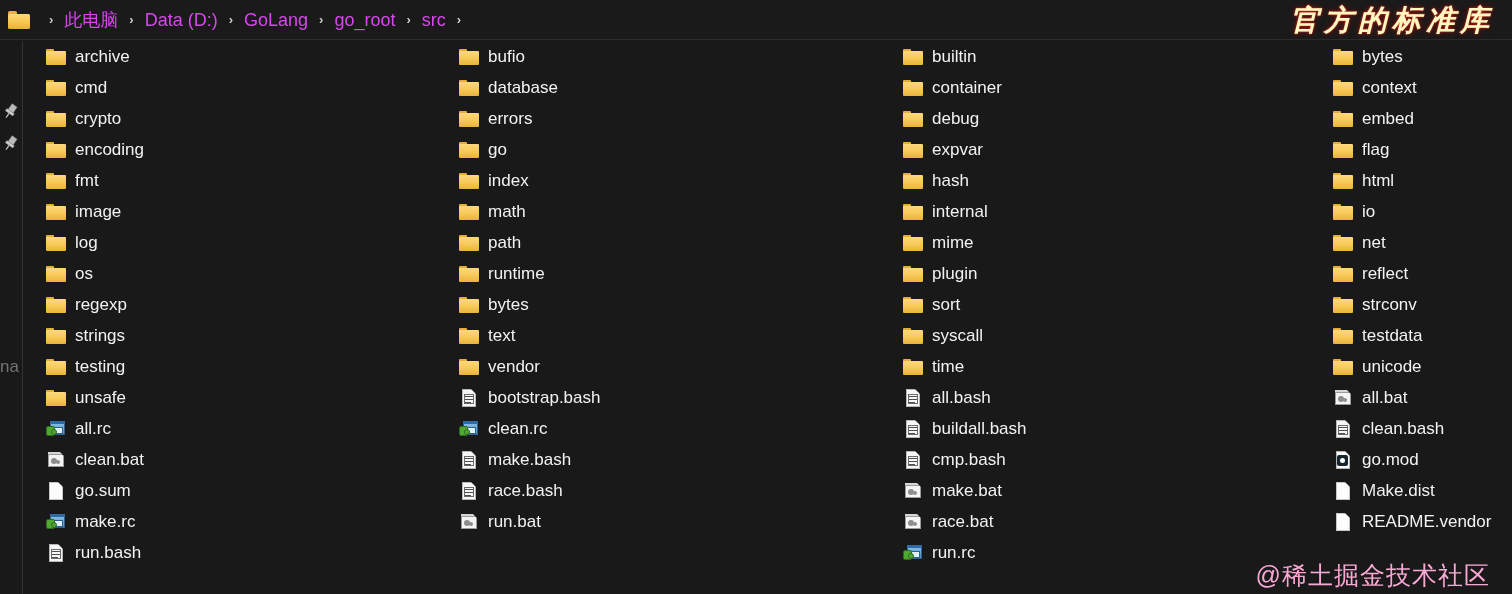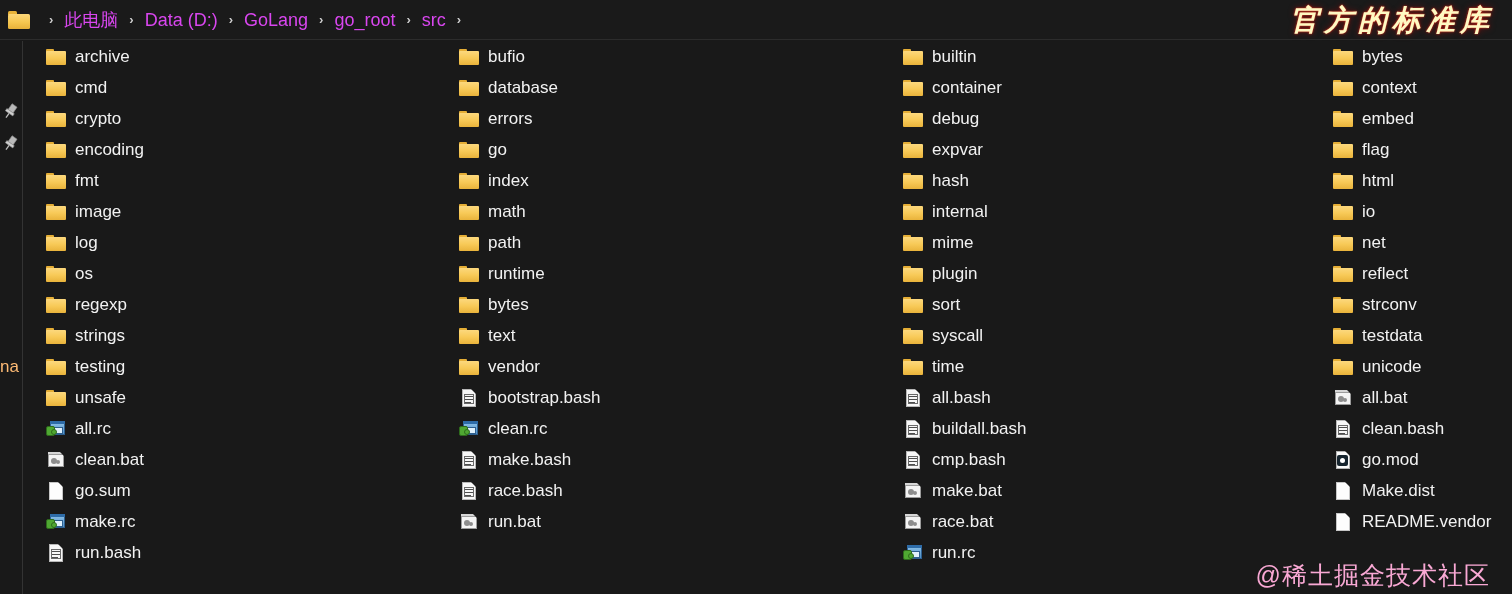--- a/index.html
+++ b/index.html
@@ -79,21 +79,21 @@
   .pin-icon {
     position: absolute;
     left: 1px;
     width: 18px; height: 18px;
   }
   .pin-icon.p1 { top: 62px; }
   .pin-icon.p2 { top: 94px; }
   .rail-label {
     position: absolute;
     left: 0; top: 316px;
-    color: #fdba74;
+    color: #737373;
     font-size: 17px;
     white-space: nowrap;
   }
   .rail-divider {
     position: absolute;
     top: 41px;
     left: 22px;
     width: 1px; height: 553px;
     background: #333333;
   }

